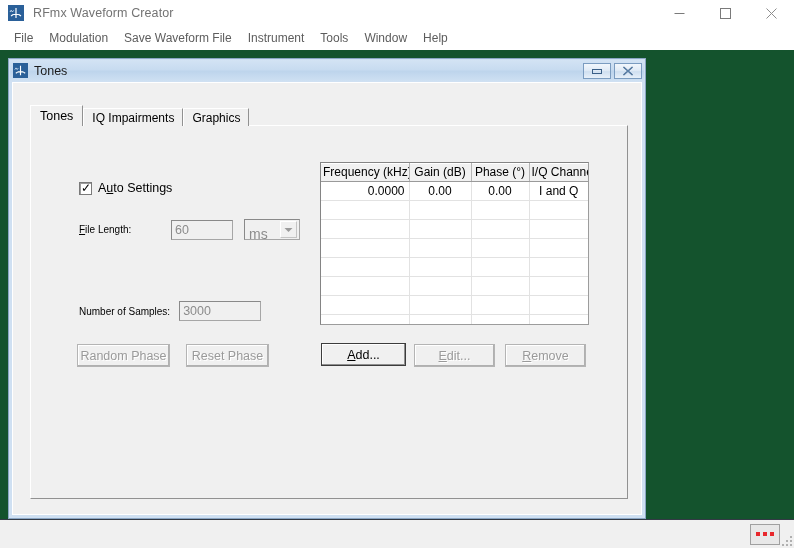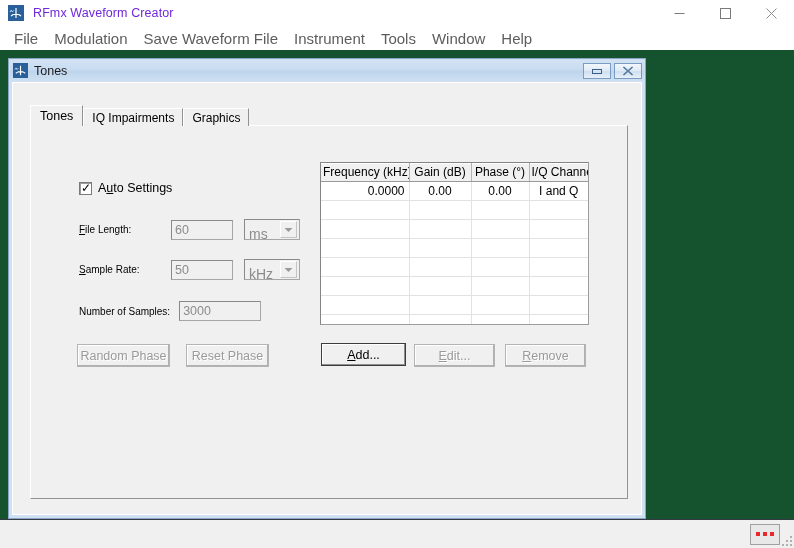--- a/index.html
+++ b/index.html
@@ -40,21 +40,21 @@
     width: 16px; height: 16px;
     margin-left: 8px;
     background: #2a6099;
     position: relative;
     flex: 0 0 auto;
   }
   .app-icon svg { display: block; }
   .app-title {
     margin-left: 9px;
     font-size: 12.5px;
-    color: #6d28d9;
+    color: #737373;
     letter-spacing: 0.1px;
     white-space: nowrap;
   }
   .win-buttons {
     margin-left: auto;
     display: flex;
     height: 26px;
   }
   .win-btn {
     width: 46px; height: 26px;
@@ -69,21 +69,21 @@
   .menubar {
     height: 24px;
     background: #ffffff;
     display: flex;
     align-items: center;
     padding-left: 6px;
     flex: 0 0 auto;
   }
   .menu-item {
     padding: 2px 8px;
-    font-size: 15px;
+    font-size: 12px;
     color: #5d5d5d;
     white-space: nowrap;
   }
 
   
   .mdi-client {
     flex: 1 1 auto;
     position: relative;
     background: #14532d;
     border-bottom: 1px solid #333a45;
@@ -488,32 +488,20 @@
               <span class="combo" style="margin-left:11px;">
                 <span class="combo-text">ms</span>
                 <span class="combo-arrow">
                   <svg width="9" height="6" viewBox="0 0 9 6">
                       <path d="M0.5 1 L4.5 5 L8.5 1 Z" fill="#9a9a9a"></path>
                     </svg>
                 </span>
               </span>
             </div>
 
-            <div class="field-row" style="left:48px; top:133px;">
-              <span class="field-label" style="width:84px;"><span class="u">S</span><span>ample Rate:</span></span>
-              <span class="textbox" style="width:62px; margin-left:8px;">50</span>
-              <span class="combo" style="margin-left:11px;">
-                <span class="combo-text">kHz</span>
-                <span class="combo-arrow">
-                  <svg width="9" height="6" viewBox="0 0 9 6">
-                      <path d="M0.5 1 L4.5 5 L8.5 1 Z" fill="#9a9a9a"></path>
-                    </svg>
-                </span>
-              </span>
-            </div>
 
             <div class="field-row" style="left:48px; top:175px;">
               <span class="field-label">Number of Samples:</span>
               <span class="textbox" style="width:82px; margin-left:9px;">3000</span>
             </div>
 
             <div class="btn btn-pos disabled" style="left:155px; top:218px; width:83px;">Reset Phase</div>
             <div class="btn btn-pos disabled" style="left:46px; top:218px; width:93px;">Random Phase</div>
 
             <div class="grid">

